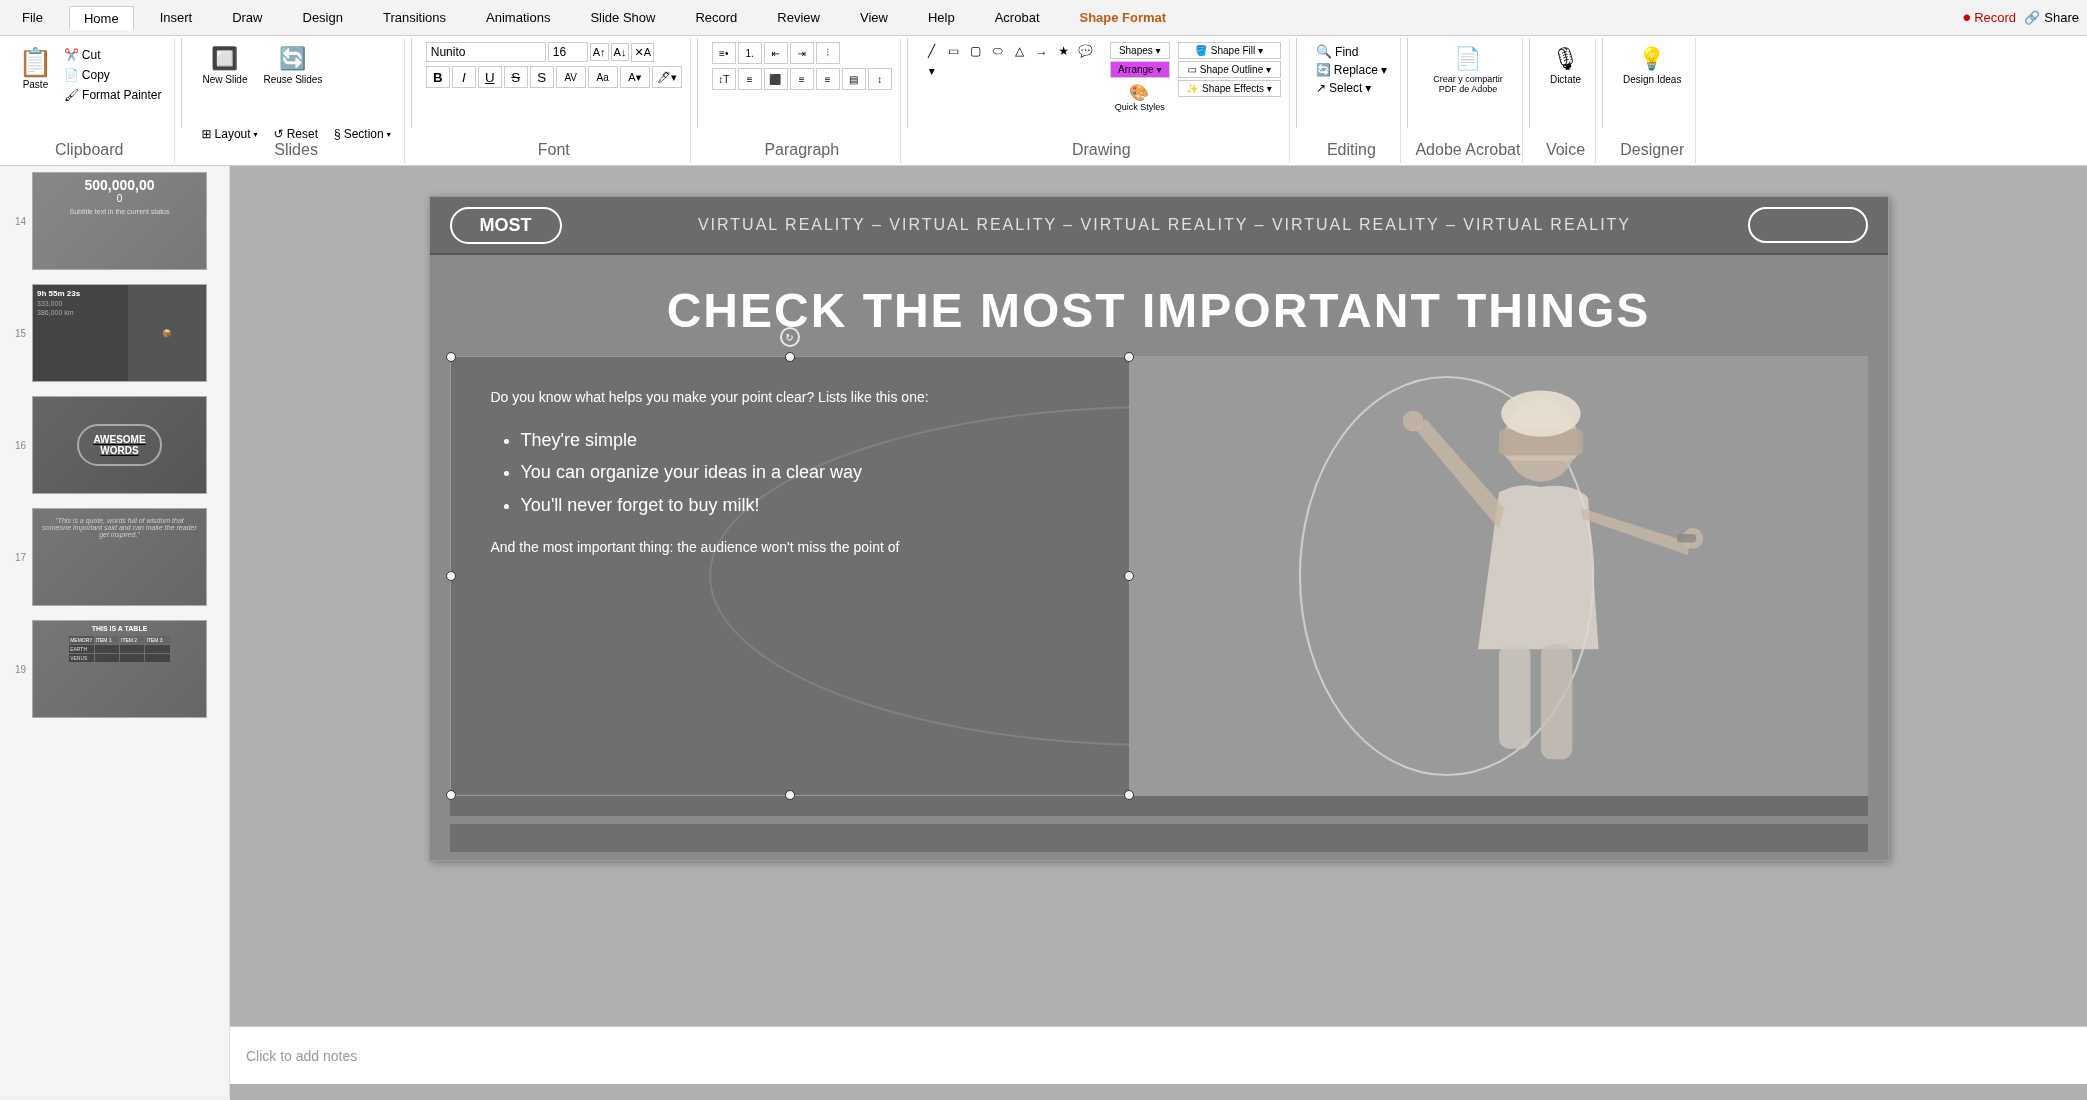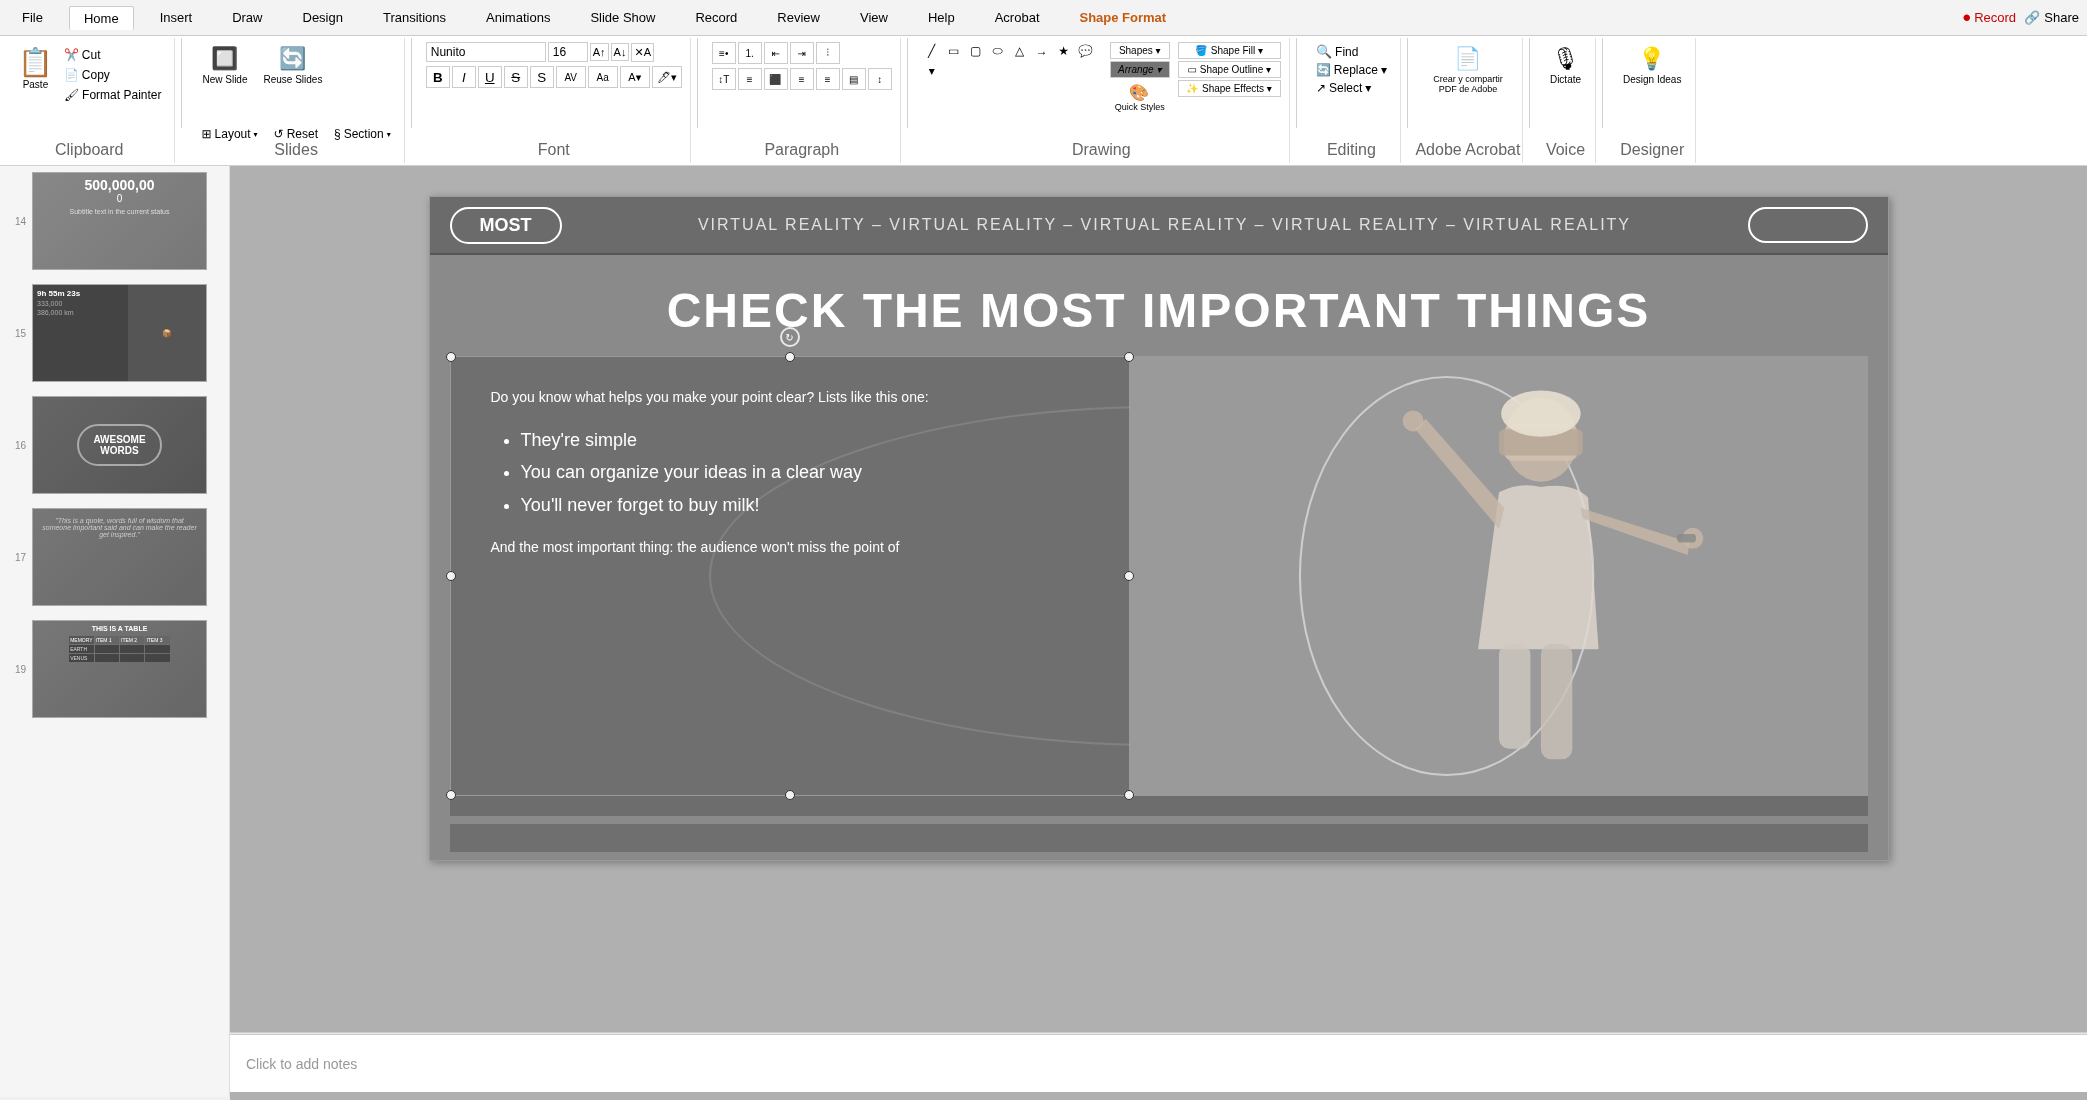--- a/index.html
+++ b/index.html
@@ -71,30 +71,30 @@
     .sel-dot { width: 10px; height: 10px; background: rgba(255,255,255,0.9); border: 1px solid #333; border-radius: 50%; position: absolute; }
 
     
     .content-image { flex: 1; background: #9a9a9a; position: relative; overflow: hidden; }
 
     
     .slide-bottom-bar { height: 20px; background: rgba(80,80,80,0.5); margin: 0 20px; }
     .slide-footer-bar { height: 28px; background: rgba(70,70,70,0.4); margin: 8px 20px; }
 
     
-    #notes-bar { position: absolute; bottom: 8px; left: 230px; right: 0; height: 58px; background: #fff; border-top: 1px solid #ccc; display: flex; align-items: center; padding: 0 16px; color: #999; font-size: 14px; cursor: pointer; }
+    #notes-bar { position: absolute; bottom: 16px; left: 230px; right: 0; height: 58px; background: #fff; border-top: 1px solid #ccc; display: flex; align-items: center; padding: 0 16px; color: #999; font-size: 14px; cursor: pointer; }
 
     
     #hscroll { position: absolute; bottom: 50px; left: 230px; right: 0; height: 18px; background: #e8e8e8; border-top: 1px solid #ccc; display: flex; align-items: center; padding: 0 4px; }
     #hscroll-thumb { width: 1200px; height: 10px; background: #ccc; border-radius: 5px; margin: 0 auto; }
 
     
     .slide-prev-14 { background: linear-gradient(135deg, #888 0%, #777 100%); }
     .slide-prev-15 { background: linear-gradient(135deg, #555 0%, #444 100%); }
-    .slide-prev-16 { background: linear-gradient(135deg, #666 0%, #555 100%); }
+    .slide-prev-16 { background: linear-gradient(135deg, #666 0%, #555 100%); text-decoration: underline; }
     .slide-prev-17 { background: linear-gradient(135deg, #777 0%, #666 100%); }
     .slide-prev-18 { background: linear-gradient(135deg, #888 0%, #777 100%); }
     .slide-prev-19 { background: linear-gradient(135deg, #777 0%, #666 100%); }
 
     
     .ribbon-sep { width: 1px; background: #d0d0d0; height: 90px; margin: 0 4px; }
 
     
     .dropdown-arrow { font-size: 8px; }
 
@@ -253,21 +253,21 @@
           <div class="shape-item">⬭</div>
           <div class="shape-item">△</div>
           <div class="shape-item">→</div>
           <div class="shape-item">★</div>
           <div class="shape-item">💬</div>
           <div class="shape-item">▾</div>
         </div>
       </div>
       <div style="display:flex; flex-direction:column; gap:2px; margin-left:4px;">
         <button style="border:1px solid #ccc; background:white; cursor:pointer; font-size:10px; padding:2px 6px;">Shapes ▾</button>
-        <button style="border:1px solid #ccc; background:#737373; cursor:pointer; font-size:10px; padding:2px 0;font-style:italic;">Arrange ▾</button>
+        <button style="border:1px solid #ccc; background:#d946ef; cursor:pointer; font-size:10px; padding:2px 0;">Arrange ▾</button>
         <div class="rbn-btn" style="min-width:40px;">
           <span style="font-size:16px;">🎨</span>
           <span style="font-size:9px;">Quick Styles</span>
         </div>
       </div>
       <div style="display:flex; flex-direction:column; gap:2px; margin-left:4px;">
         <button style="border:1px solid #ccc; background:white; cursor:pointer; font-size:10px; padding:2px 8px;">🪣 <span>Shape Fill</span> ▾</button>
         <button style="border:1px solid #ccc; background:white; cursor:pointer; font-size:10px; padding:2px 8px;">▭ <span>Shape Outline</span> ▾</button>
         <button style="border:1px solid #ccc; background:white; cursor:pointer; font-size:10px; padding:2px 8px;">✨ <span>Shape Effects</span> ▾</button>
       </div>

